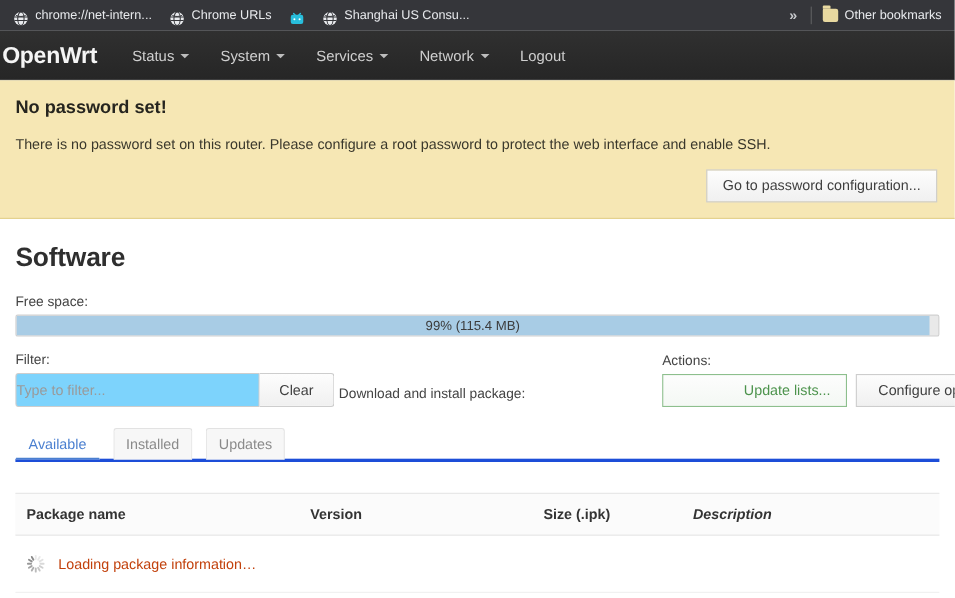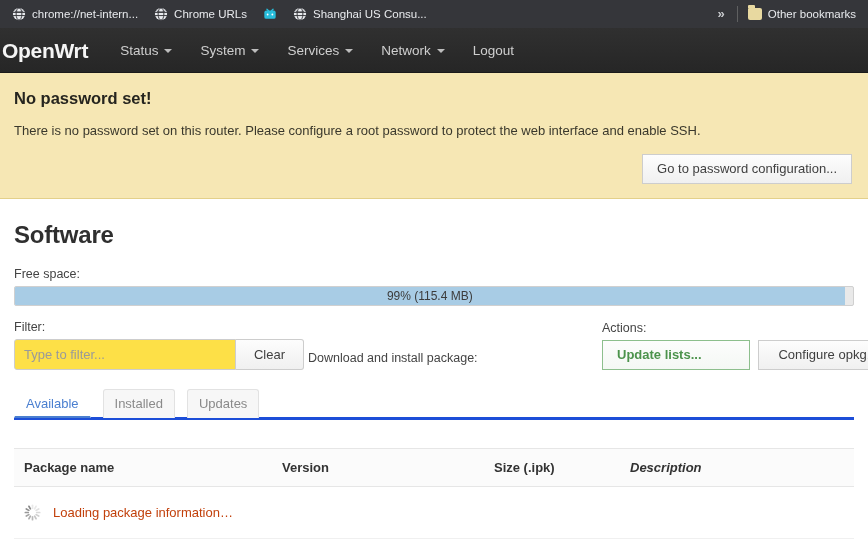--- a/index.html
+++ b/index.html
@@ -17,21 +17,21 @@
     height: 28px;
     background: #35363a;
     display: flex;
     align-items: center;
     padding: 0 6px;
     overflow: hidden;
     position: relative;
   }
   .bookmark {
     display: flex;
-    align-items: center;
+    align-items: flex-end;
     height: 20px;
     padding: 0 8px 0 6px;
     margin-right: 2px;
     border-radius: 4px;
     flex: 0 0 auto;
     max-width: 170px;
   }
   .bookmark-label {
     color: #e8eaed;
     font-size: 11.5px;
@@ -225,32 +225,32 @@
   .form-col { flex: 0 0 auto; }
   .col-filter { width: 290px; }
   .col-download { width: 294px; margin-left: 4px; }
   .col-actions { flex: 1 1 auto; }
 
   .input-group { display: flex; width: 100%; }
   .text-input {
     flex: 1 1 auto;
     border: 1px solid #cdcdcd;
     border-radius: 3px 0 0 3px;
-    padding: 7px 9px;
+    padding: 7px 0;
     font-size: 13px;
     color: #333;
-    background: #fde047;
+    background: #7dd3fc;
     font-family: "Liberation Sans", sans-serif;
     min-width: 0;
     outline: none;
   }
   .text-input::placeholder { color: #9a9a9a; }
 
   .actions-group { display: flex; gap: 8px; }
-  .btn-update { width: 148px; text-align: left; font-weight: bold; }
+  .btn-update { width: 168px; text-align: right; }
   .btn-configure { width: 140px; text-align: center; }
 
   
   .tabs {
     display: flex;
     align-items: flex-end;
     border-bottom: 3px solid #1d4ed8;
     margin-bottom: 12px;
     gap: 12px;
     padding-left: 0;

